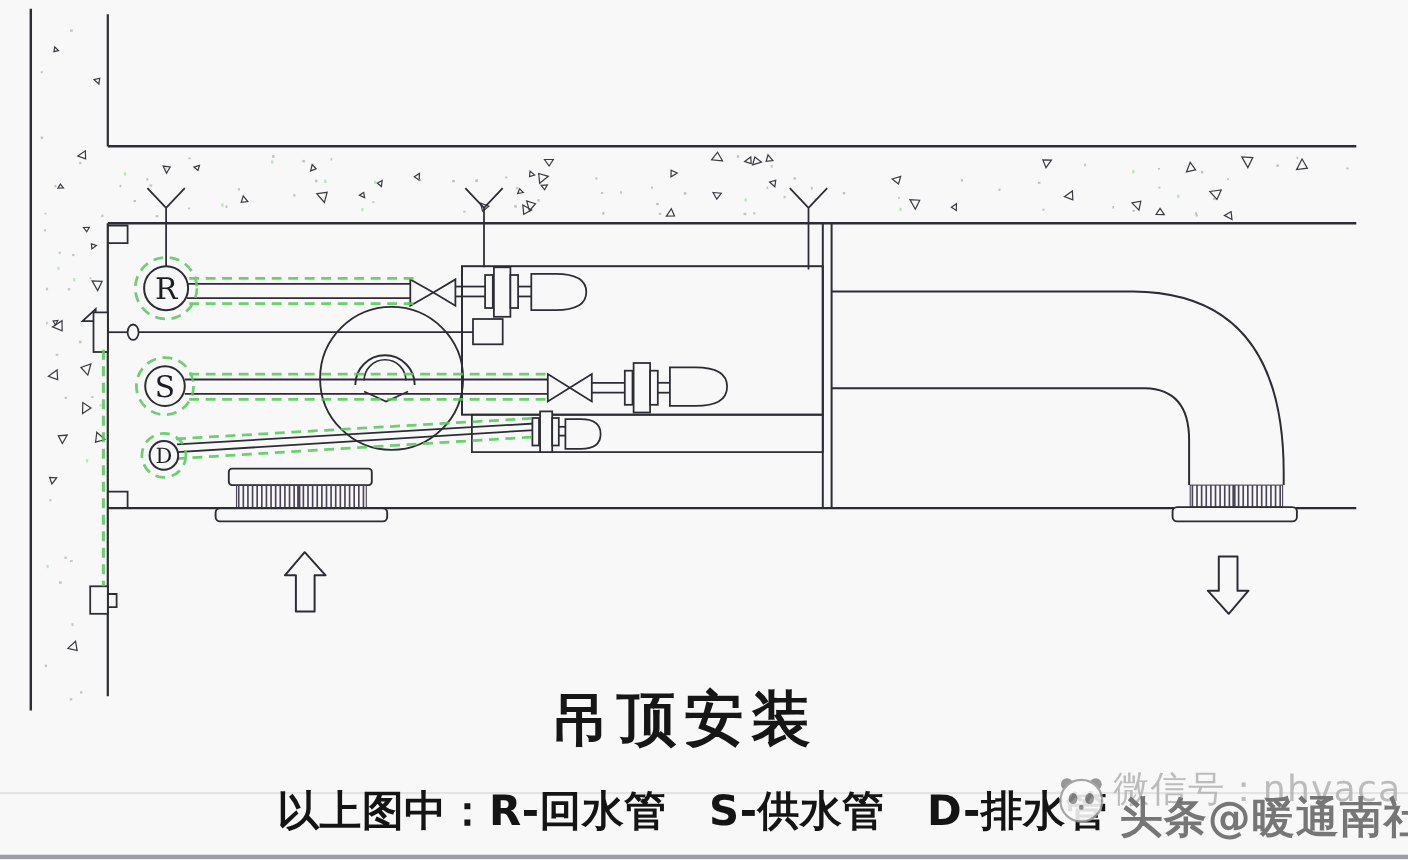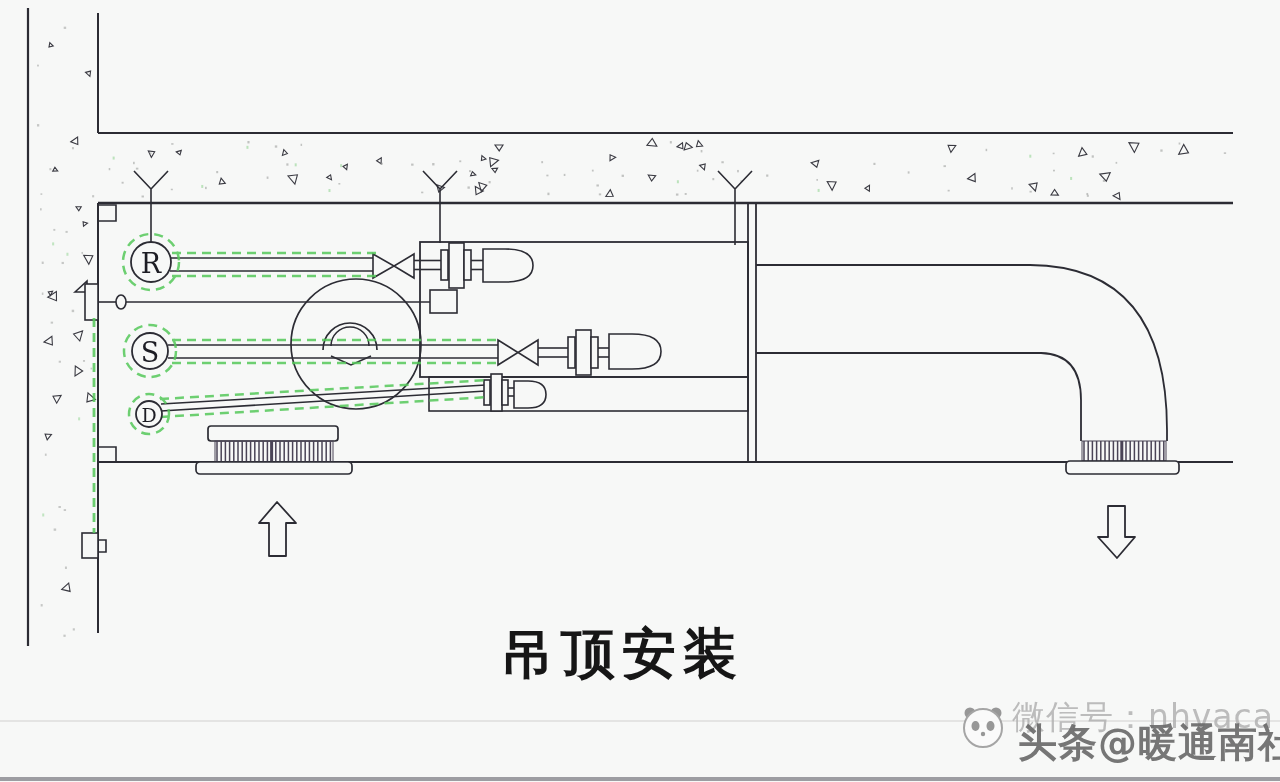--- a/index.html
+++ b/index.html
@@ -388,20 +388,21 @@
   </g>
 
   <g stroke="#2c2c34" stroke-width="1.8" fill="#f7f8f7" stroke-linejoin="round">
     <polygon points="277,502 296,523 286,523 286,556 269,556 269,523 259,523"></polygon>
     <polygon points="1108,506 1125,506 1125,537 1135,537 1117,558 1098,537 1108,537"></polygon>
   </g>
 </svg>
 
 <div class="faintline"></div>
 <div class="overlay" id="title-text">吊顶安装</div>
+<div class="overlay" id="legend-text">以上图中：R-回水管　S-供水管　D-排水管</div>
 <div class="overlay" id="wm-light">微信号：nhvaca</div>
 <div class="overlay" id="wm-dark">头条@暖通南社</div>
 <svg id="panda" width="44" height="44" viewBox="0 0 44 44">
   <circle cx="9" cy="8" r="5.5" fill="#8a8a8a"></circle>
   <circle cx="35" cy="8" r="5.5" fill="#8a8a8a"></circle>
   <circle cx="22" cy="23" r="19" fill="#fbfbfb" stroke="#9a9a9a" stroke-width="2"></circle>
   <ellipse cx="14.5" cy="21" rx="4" ry="5" fill="#8a8a8a"></ellipse>
   <ellipse cx="29.5" cy="21" rx="4" ry="5" fill="#8a8a8a"></ellipse>
   <circle cx="22" cy="29" r="2.2" fill="#8a8a8a"></circle>
 </svg>

